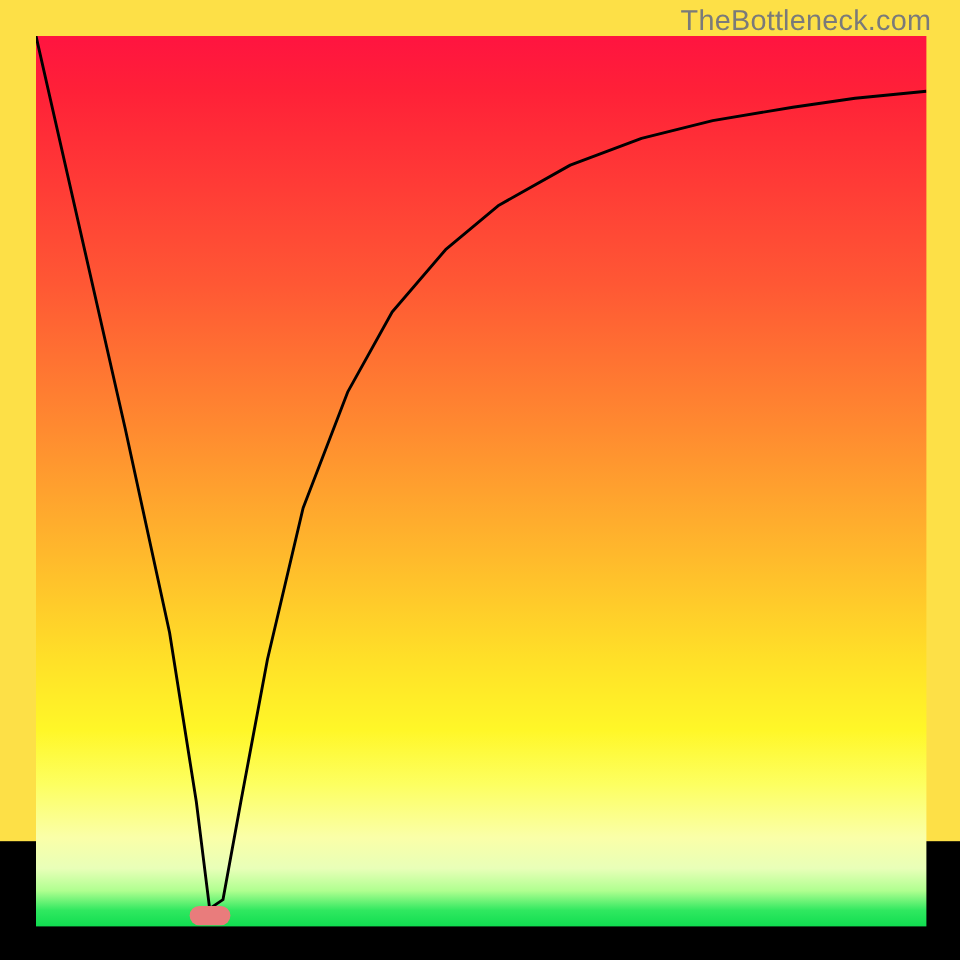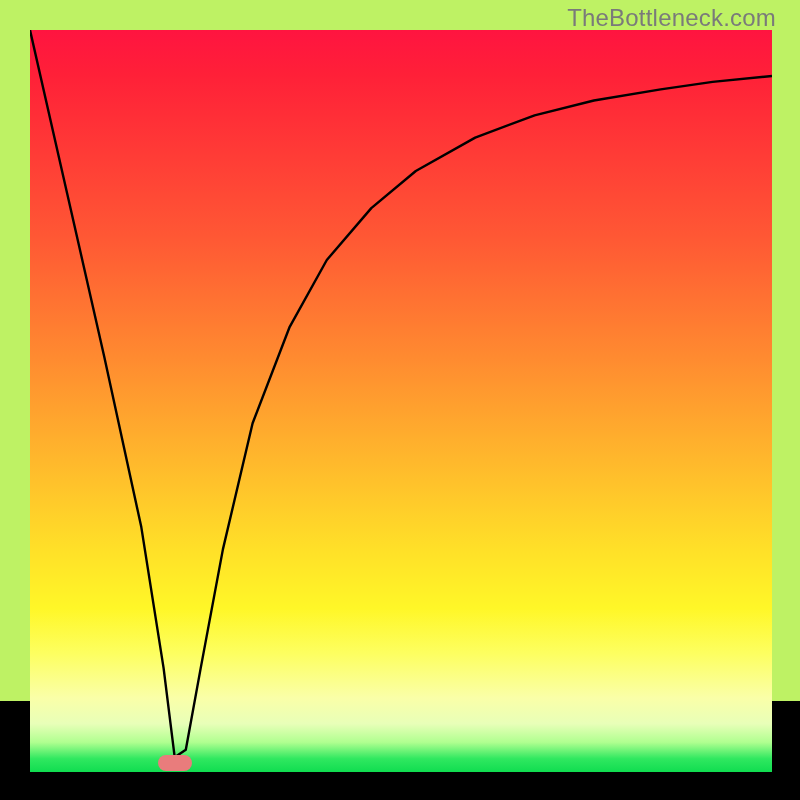--- a/index.html
+++ b/index.html
@@ -10,21 +10,21 @@
     overflow: hidden;
     background: #000;
     font-family: Arial, Helvetica, sans-serif;
   }
   .chart-frame {
     position: absolute;
     left: 0;
     top: 0;
     width: 800px;
     height: 701px;
-    background: #bef264;
+    background: #fde047;
   }
   .plot-area {
     position: absolute;
     left: 30px;
     top: 30px;
     width: 742px;
     height: 742px;
     
     background: linear-gradient(to bottom,
       #ff1440 0%,

